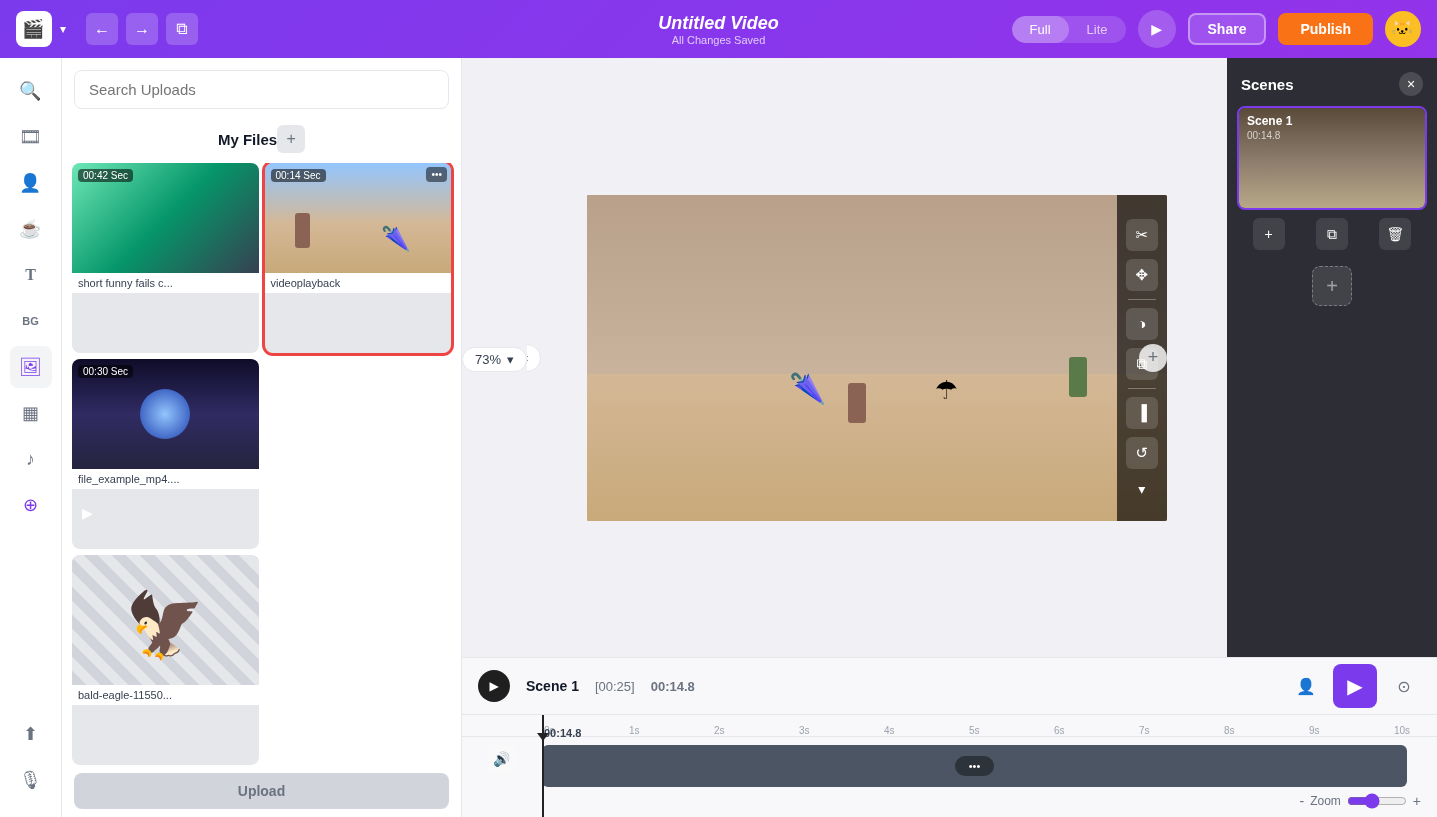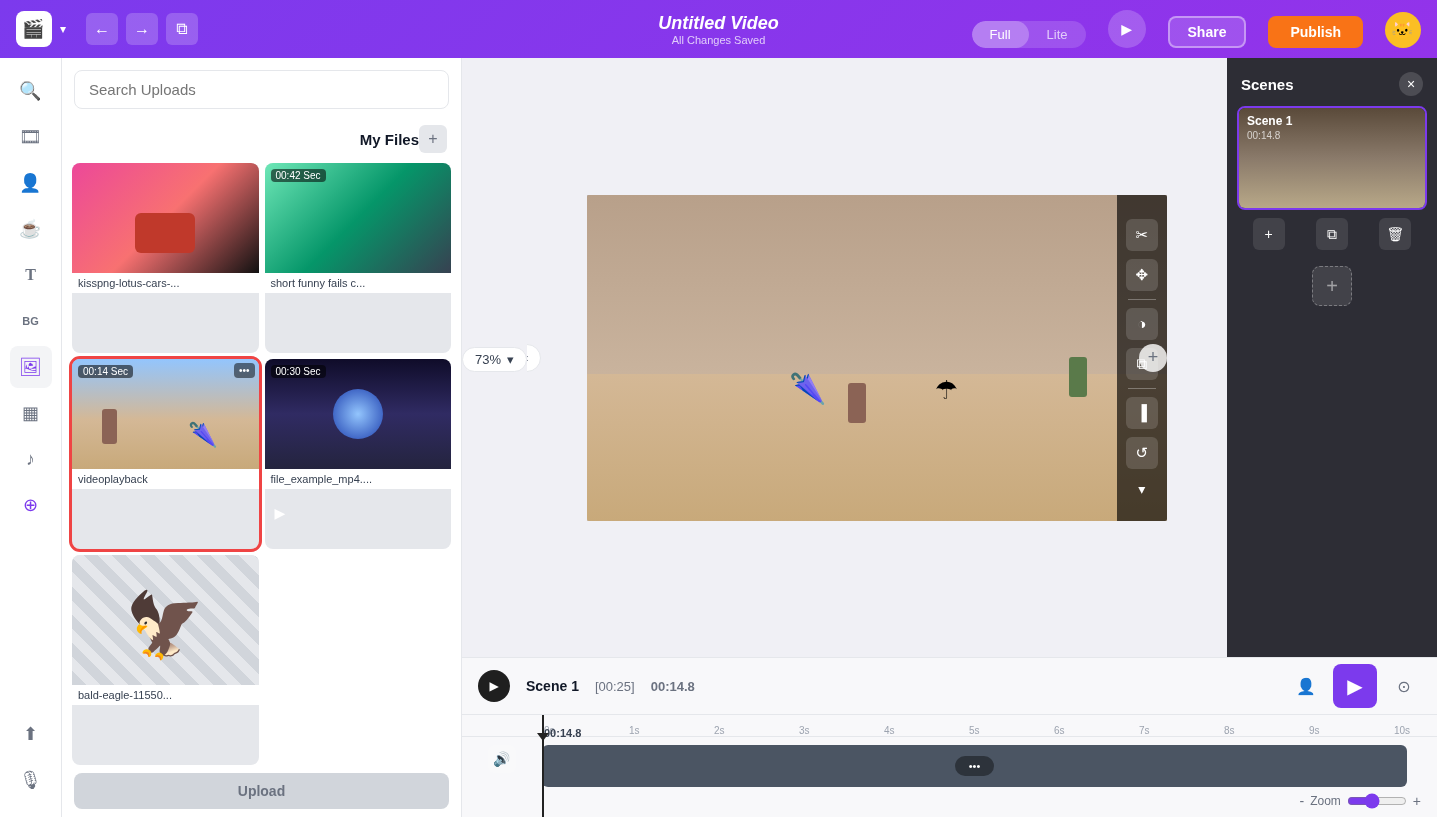--- a/index.html
+++ b/index.html
@@ -53,22 +53,22 @@
       font-weight: 600;
       font-style: italic;
     }
     .topbar-subtitle {
       color: rgba(255,255,255,0.75);
       font-size: 11px;
     }
     .topbar-right {
       margin-left: auto;
       display: flex;
-      align-items: flex-end;
-      gap: 22px;
+      align-items: center;
+      gap: 12px;
     }
     .toggle-group {
       background: rgba(255,255,255,0.15);
       border-radius: 20px;
       display: flex;
       overflow: hidden;
     }
     .toggle-btn {
       padding: 6px 18px;
       border: none;
@@ -177,21 +177,21 @@
       border: 1px solid #e5e7eb;
       border-radius: 8px;
       font-size: 15px;
       color: #9ca3af;
       outline: none;
       width: calc(100% - 24px);
     }
     .my-files-header {
       display: flex;
       align-items: center;
-      justify-content: flex-end;
+      justify-content: center;
       padding: 4px 14px 10px 14px;
     }
     .my-files-title {
       font-size: 15px;
       font-weight: 600;
       color: #111827;
     }
     .add-file-btn {
       width: 28px; height: 28px;
       background: #e5e7eb;
@@ -666,26 +666,20 @@
   </div>
 
   <div class="uploads-panel">
     <input class="search-box" type="text" placeholder="Search Uploads" style="">
     <div class="my-files-header">
       <span class="my-files-title">My Files</span>
       <button class="add-file-btn">+</button>
     </div>
     <div class="files-grid">
 
-      <div class="file-item">
-        <div class="file-thumb-bg thumb-car" style="height:110px;">
-          <div style="width:60px;height:40px;background:#c0392b;border-radius:6px;margin-top:30px;"></div>
-        </div>
-        <div class="file-label">kisspng-lotus-cars-...</div>
-      </div>
 
       <div class="file-item">
         <div class="file-thumb-bg thumb-fails" style="height:110px;position:relative;">
           <div style="width:100%;height:100%;background:linear-gradient(135deg,#6ee7b7,#059669,#374151);"></div>
         </div>
         <div class="file-duration">00:42 Sec</div>
         <div class="file-label">short funny fails c...</div>
       </div>
 
       <div class="file-item selected" style="position:relative;">

